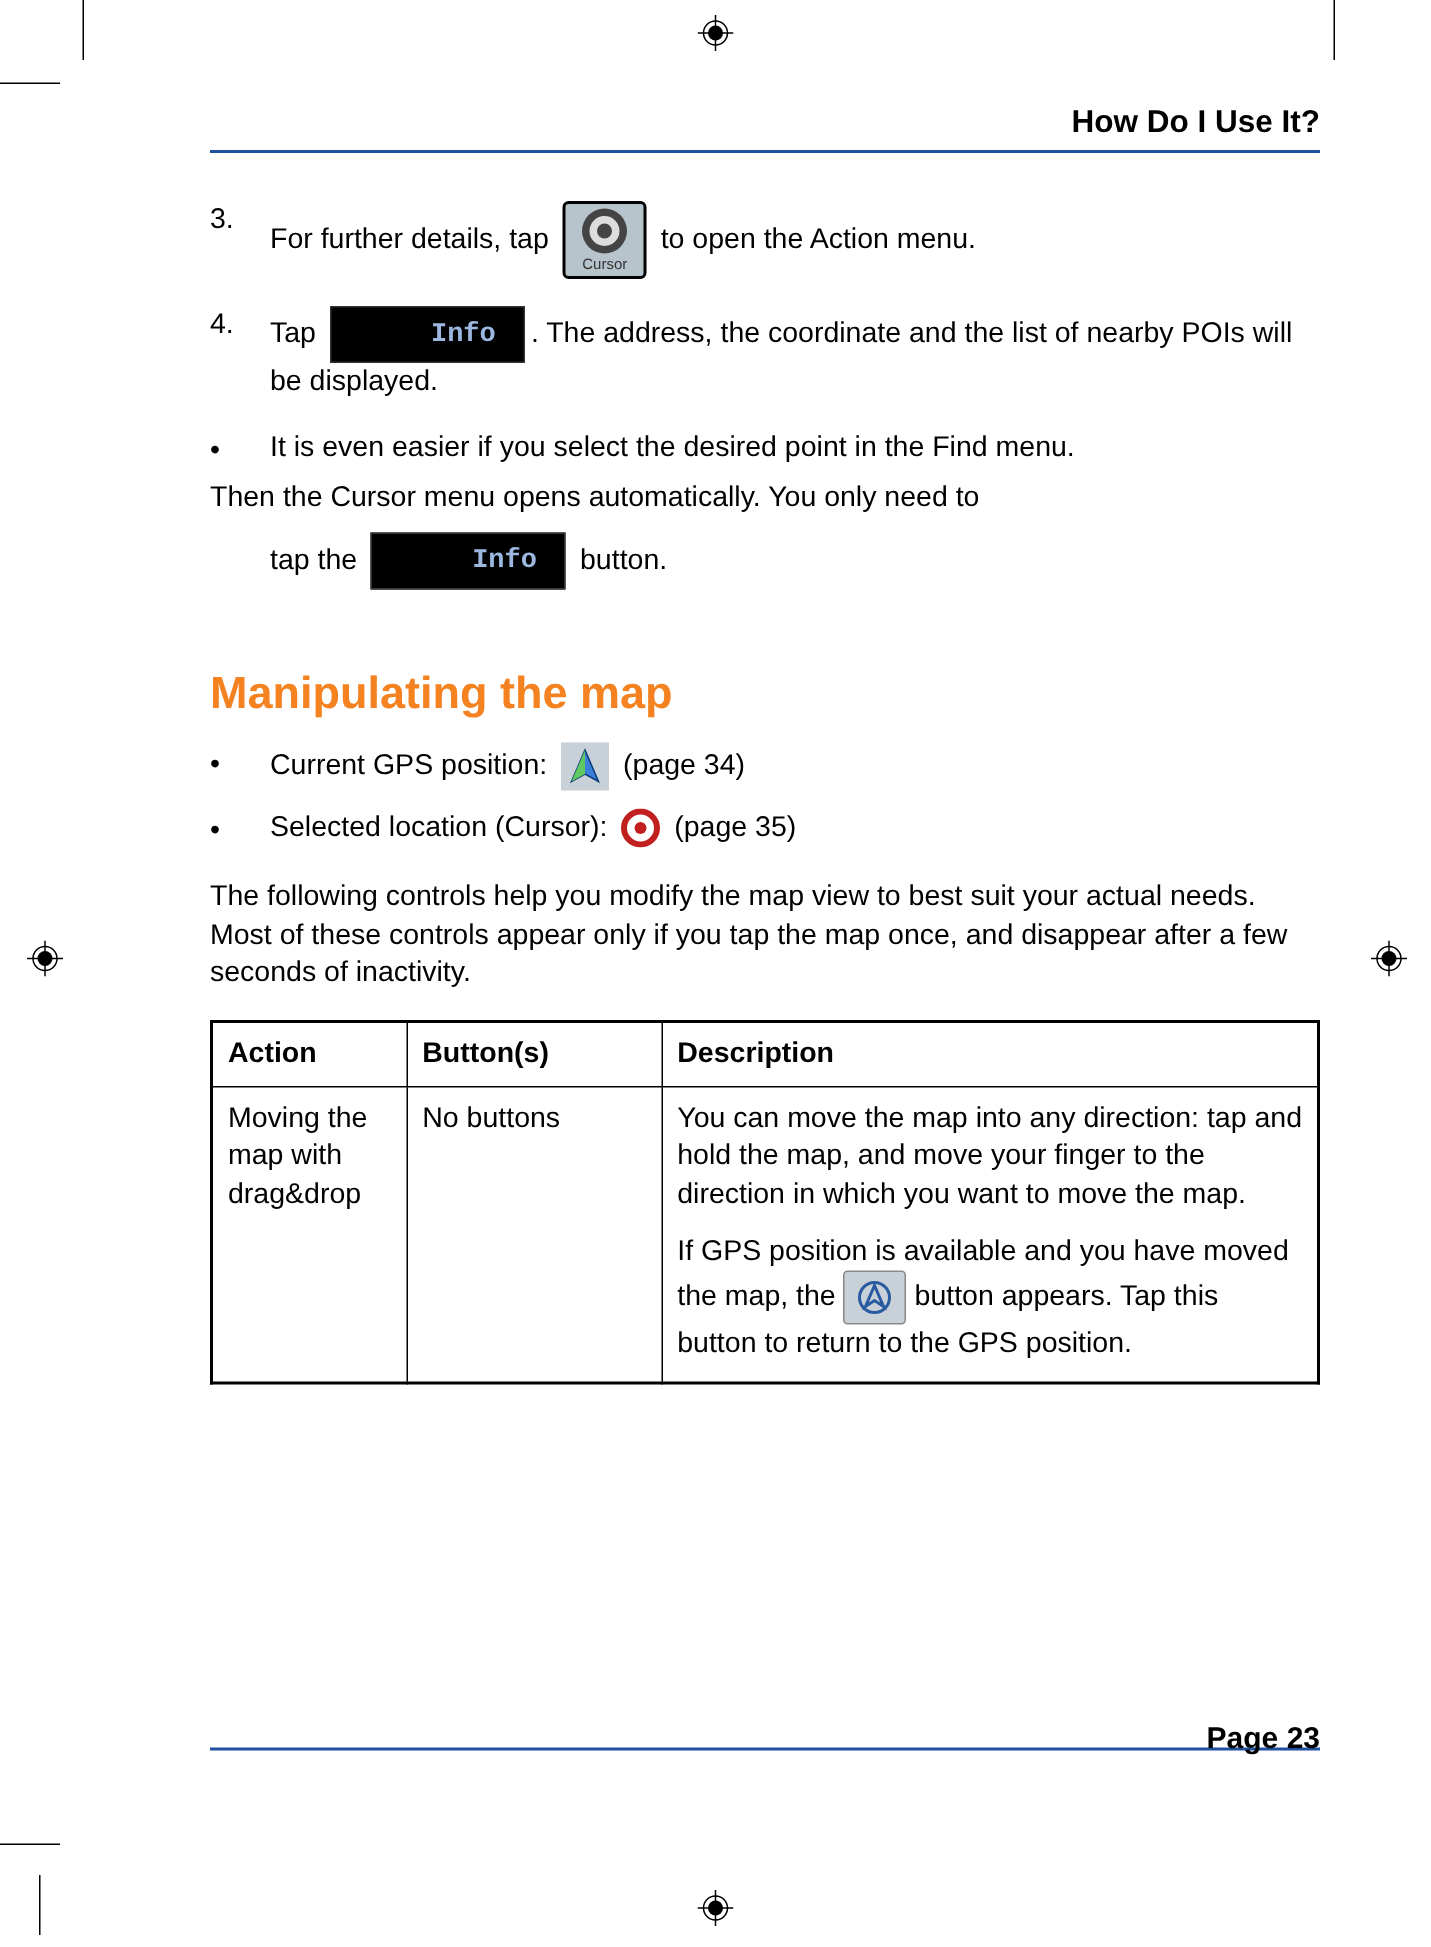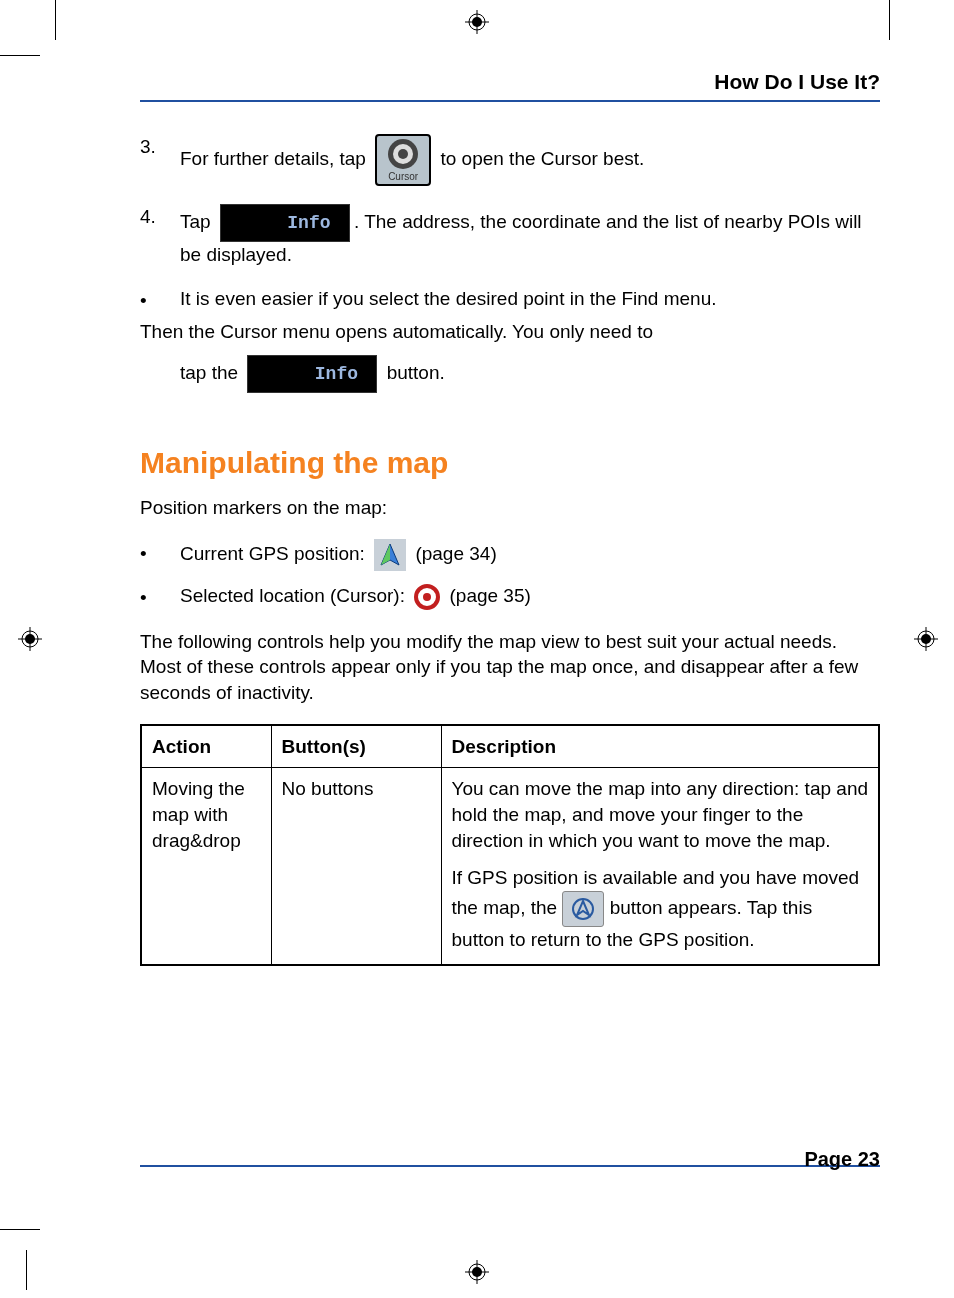--- a/index.html
+++ b/index.html
@@ -223,21 +223,21 @@
       <div class="step-body">
         <span>For further details, tap </span>
         <span class="inline-icon cursor-btn">
           <span class="circ-outer">
               <span class="circ-mid">
                 <span class="circ-in"></span>
               </span>
             </span>
           <span class="lbl">Cursor</span>
         </span>
-        <span> to open the Cursor best.</span>
+        <span> to open the Action menu.</span>
       </div>
     </div>
 
     <div class="step">
       <div class="step-num">4.</div>
       <div class="step-body">
         <span>Tap </span>
         <span class="inline-icon info-btn">Info</span><span>. The address, the coordinate and the list of nearby POIs will be displayed.</span>
       </div>
     </div>
@@ -248,21 +248,20 @@
     </div>
     <div>Then the Cursor menu opens automatically. You only need to</div>
     <div style="padding-left:40px; margin-top:10px; margin-bottom:10px;">
       <span>tap the </span>
       <span class="inline-icon info-btn">Info</span>
       <span> button.</span>
     </div>
 
     <h2 class="section">Manipulating the map</h2>
 
-    <p class="para">Position markers on the map:</p>
 
     <div class="bullet-row">
       <div class="bullet-dot">•</div>
       <div class="bullet-body">
         <span>Current GPS position: </span>
         <span class="inline-icon gps-icon">
           <svg width="22" height="24" viewBox="0 0 22 24">
               <polygon points="11,1 20,22 11,17 2,22" fill="#3a7fd8" stroke="#0a3a7a" stroke-width="1"></polygon>
               <polygon points="11,1 11,17 2,22" fill="#5fc860"></polygon>
             </svg>

